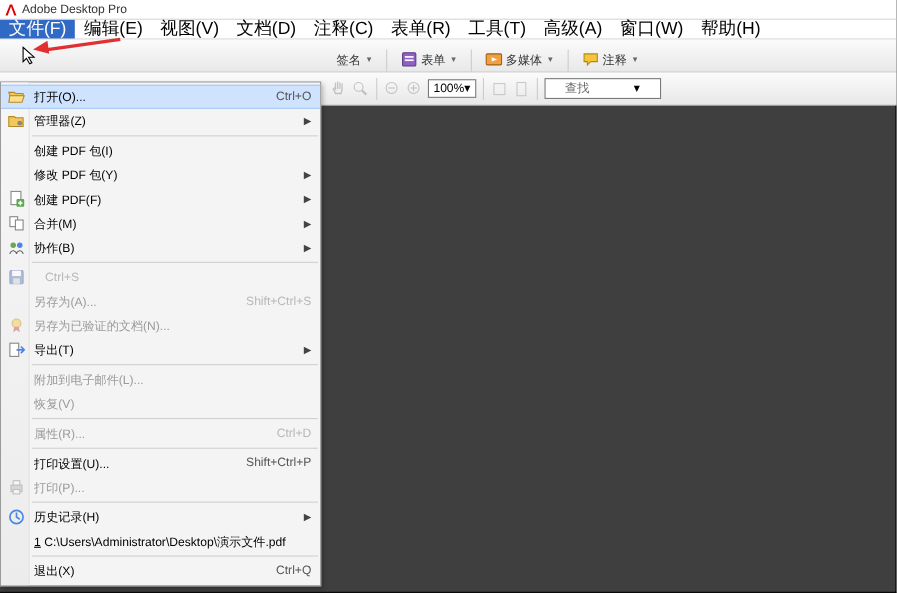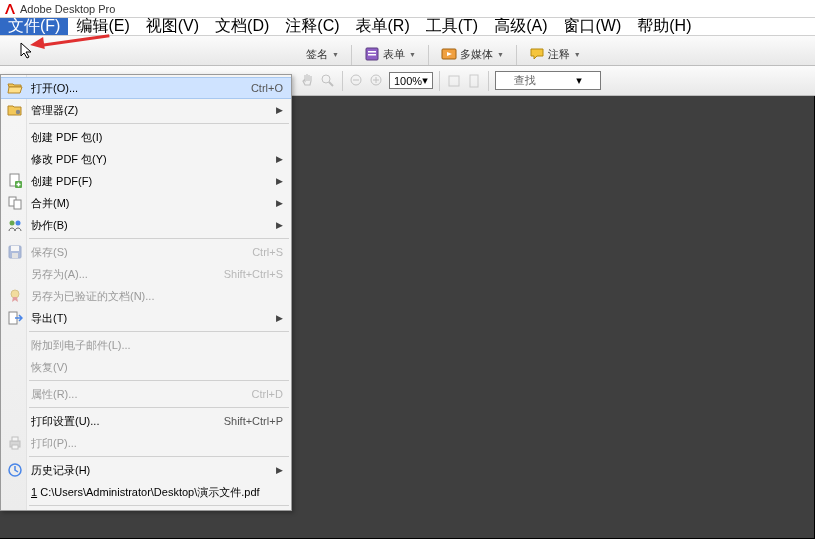--- a/index.html
+++ b/index.html
@@ -222,21 +222,20 @@
       </li>
       <li class="dd-sep"></li>
       <li class="dd-li disabled">
         <span class="dd-icon disabled-ico">
           <svg width="16" height="16">
             <rect x="2" y="2" width="12" height="12" rx="1" fill="#5a7abf" stroke="#3a5a9f"></rect>
             <rect x="4" y="2" width="8" height="5" fill="#fff"></rect>
             <rect x="5" y="9" width="6" height="5" fill="#d0d0d0"></rect>
           </svg>
         </span>
-        <span class="dd-label">保存(S)</span>
         <span class="dd-shortcut">Ctrl+S</span>
       </li>
       <li class="dd-li disabled">
         <span class="dd-icon disabled-ico"></span>
         <span class="dd-label">另存为(A)...</span>
         <span class="dd-shortcut">Shift+Ctrl+S</span>
       </li>
       <li class="dd-li disabled">
         <span class="dd-icon disabled-ico">
           <svg width="16" height="16">
@@ -296,20 +295,25 @@
           </svg>
         </span>
         <span class="dd-label">历史记录(H)</span>
         <span class="dd-sub">▶</span>
       </li>
       <li class="dd-li">
         <span class="dd-icon"></span>
         <span class="dd-label"><u>1</u> C:\Users\Administrator\Desktop\演示文件.pdf</span>
       </li>
       <li class="dd-sep"></li>
+      <li class="dd-li">
+        <span class="dd-icon"></span>
+        <span class="dd-label">退出(X)</span>
+        <span class="dd-shortcut">Ctrl+Q</span>
+      </li>
     </ul>
 </div>
 
 <div class="arrow-body" style="left:40px; top:44px; width:70px; transform: rotate(-8deg);"></div>
 <div class="arrow-head" style="left:30px; top:38px; transform: rotate(-8deg);"></div>
 
 <div class="cursor">
   <svg width="14" height="18">
       <path d="M1 1 L1 14 L4 11 L7 16 L9 15 L6 10 L11 10 Z" fill="#fff" stroke="#000" stroke-width="1"></path>
     </svg>

